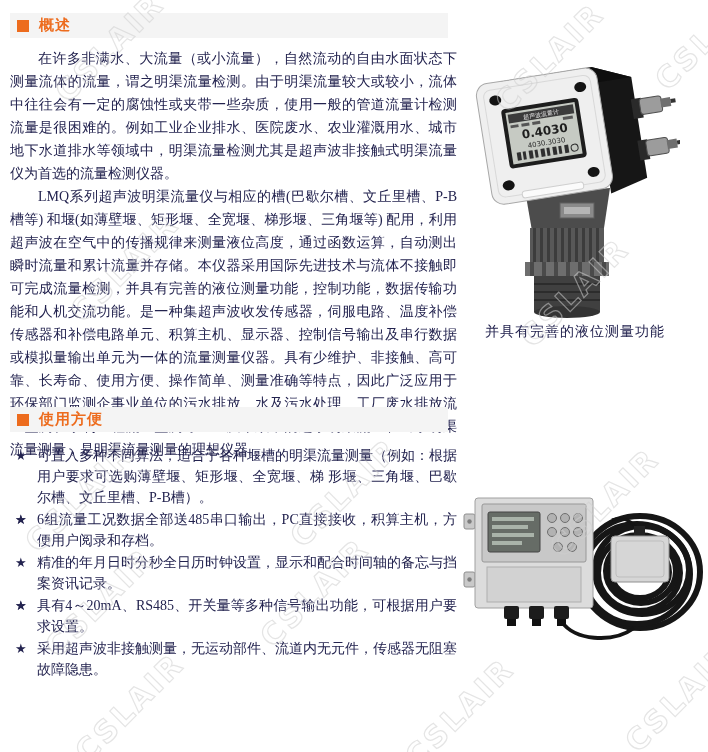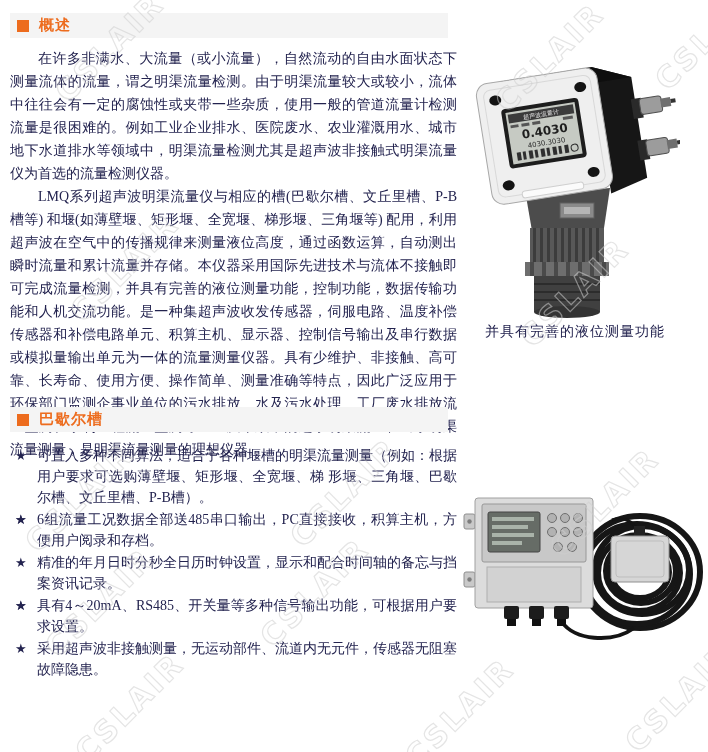--- a/index.html
+++ b/index.html
@@ -157,21 +157,21 @@
           <rect x="93" y="87" width="4" height="8"></rect>
           <circle cx="103" cy="91" r="3.5" fill="none" stroke="#2f2f2f"></circle>
         </g>
       </g>
     </svg>
   </div>
   <div class="caption" style="left:468px;top:323px;width:214px;">并具有完善的液位测量功能</div>
 
   <div class="section-header" style="top:407px">
     <span class="sq"></span>
-    <span class="section-title">巴歇尔槽</span>
+    <span class="section-title">使用方便</span>
   </div>
 
   <ul class="features" style="top:445px">
     <li>
       <span class="star">★</span>
       <span>可置入多种不同算法，适合于各种堰槽的明渠流量测量（例如：根据用户要求可选购薄壁堰、矩形堰、全宽堰、梯 形堰、三角堰、巴歇尔槽、文丘里槽、P-B槽）。</span>
     </li>
     <li>
       <span class="star">★</span>
     </li>

